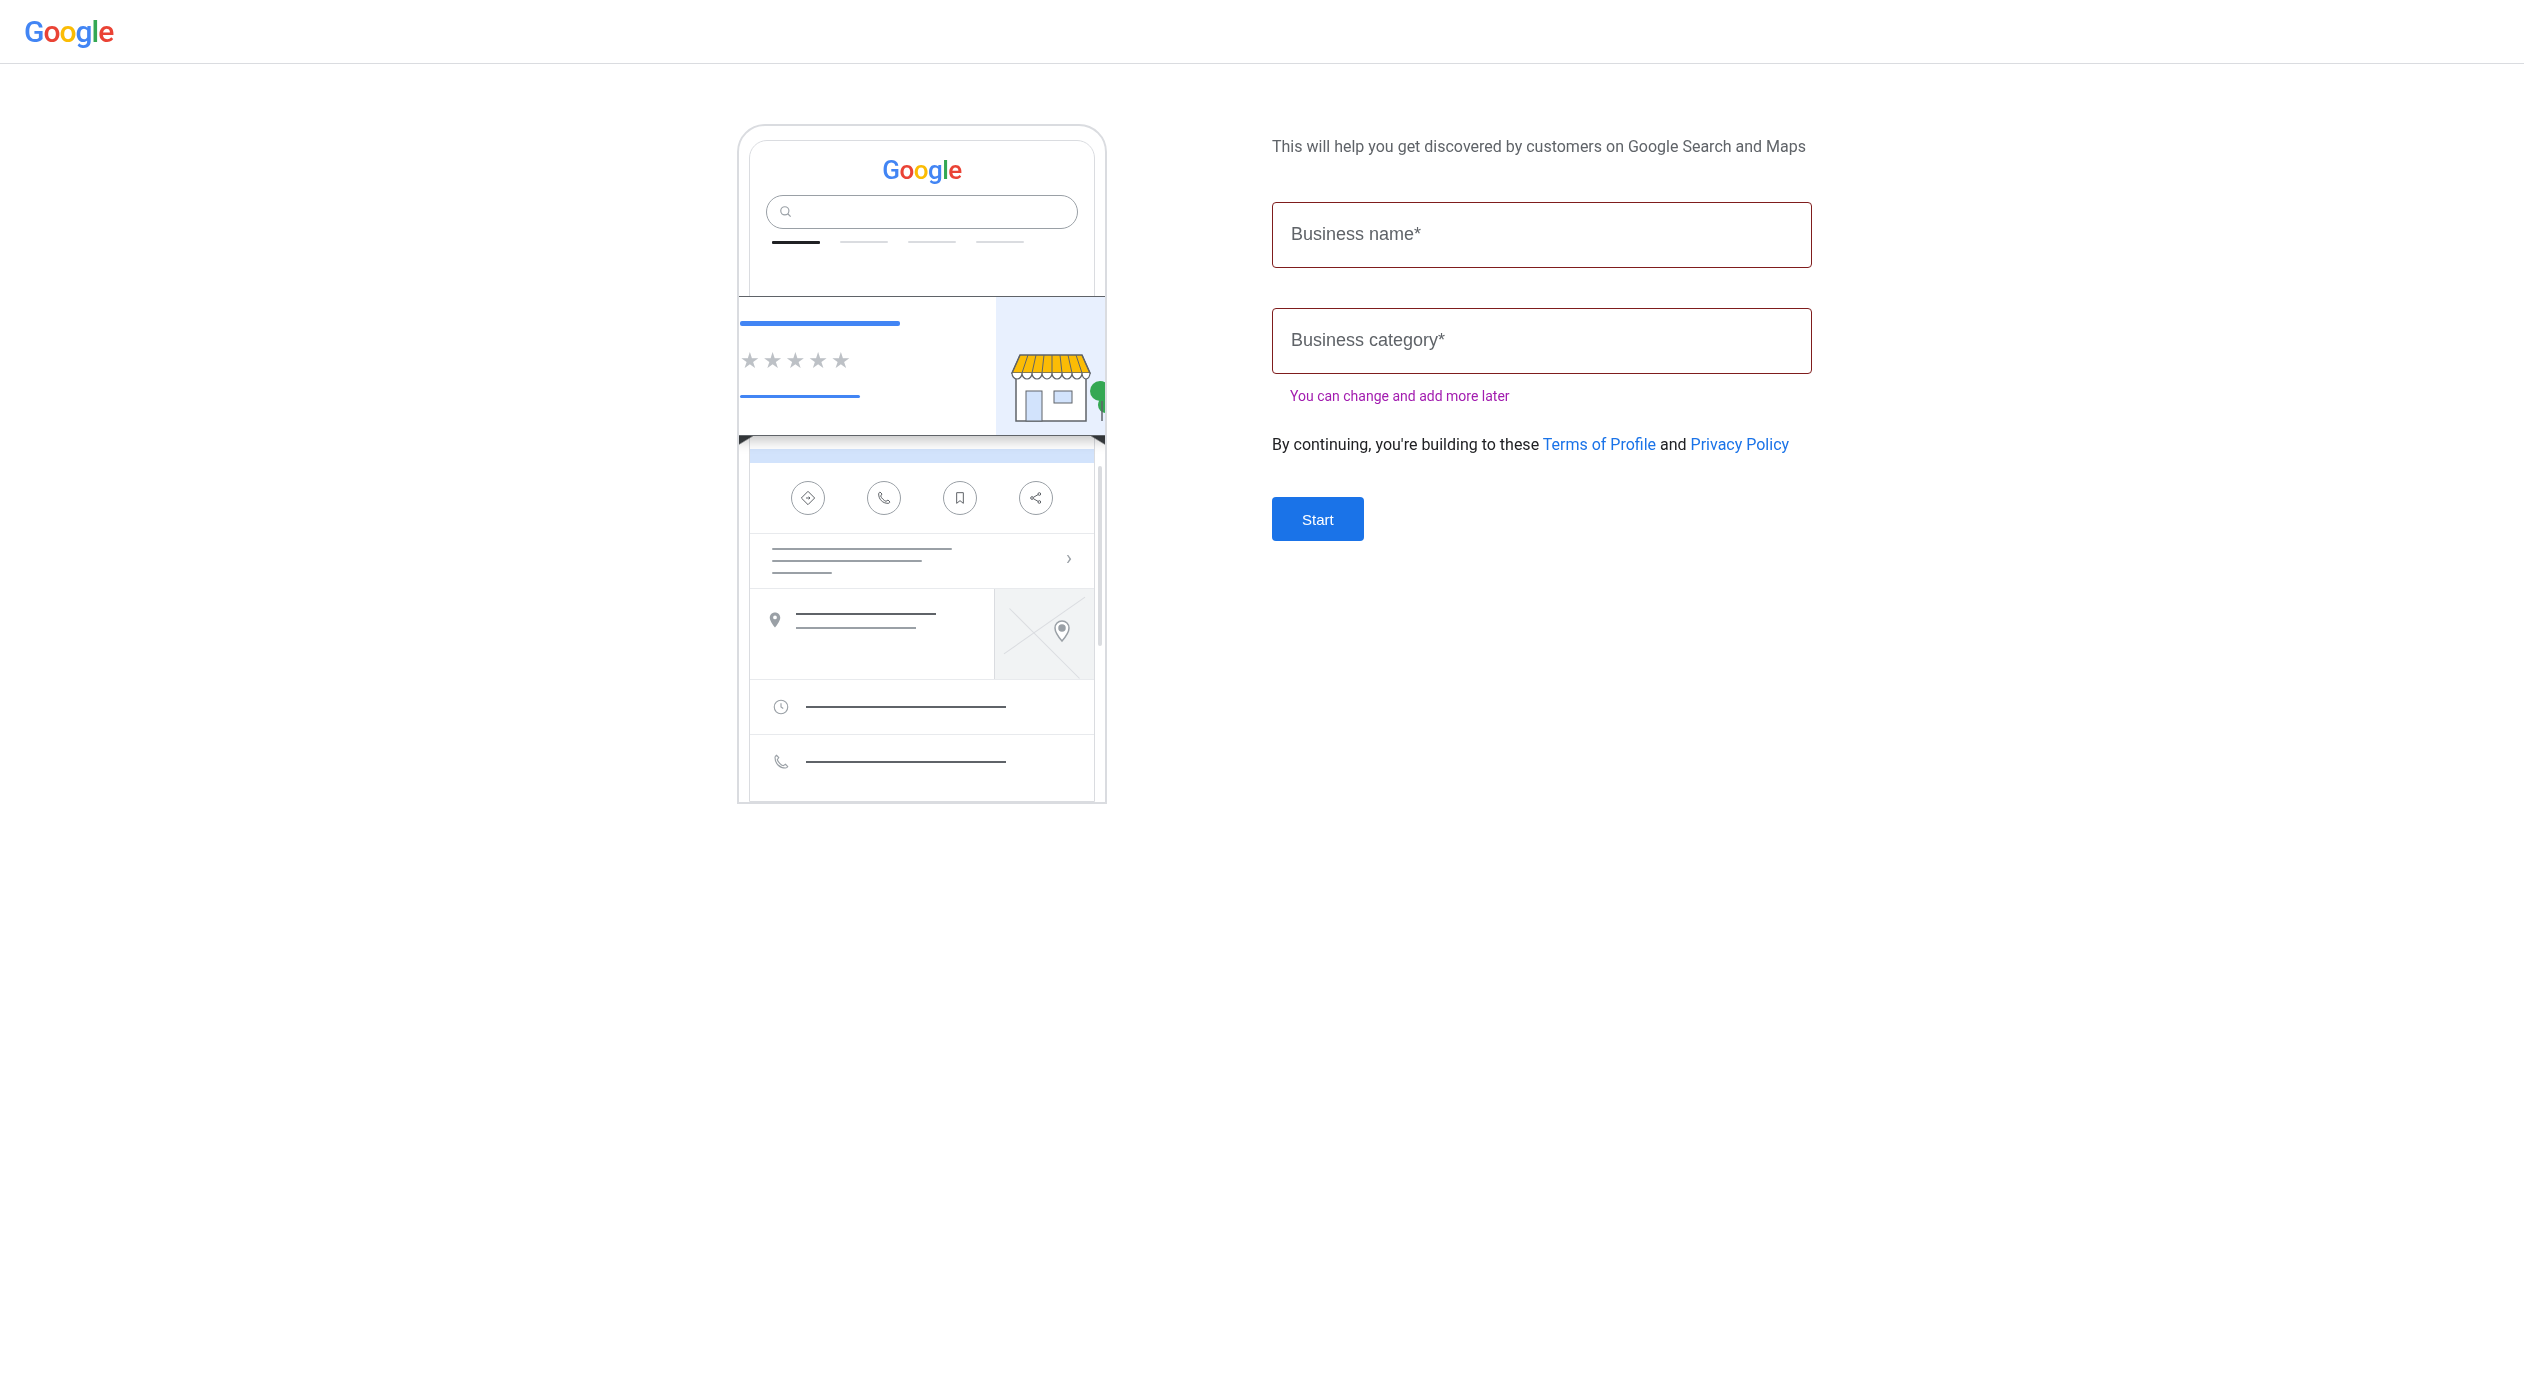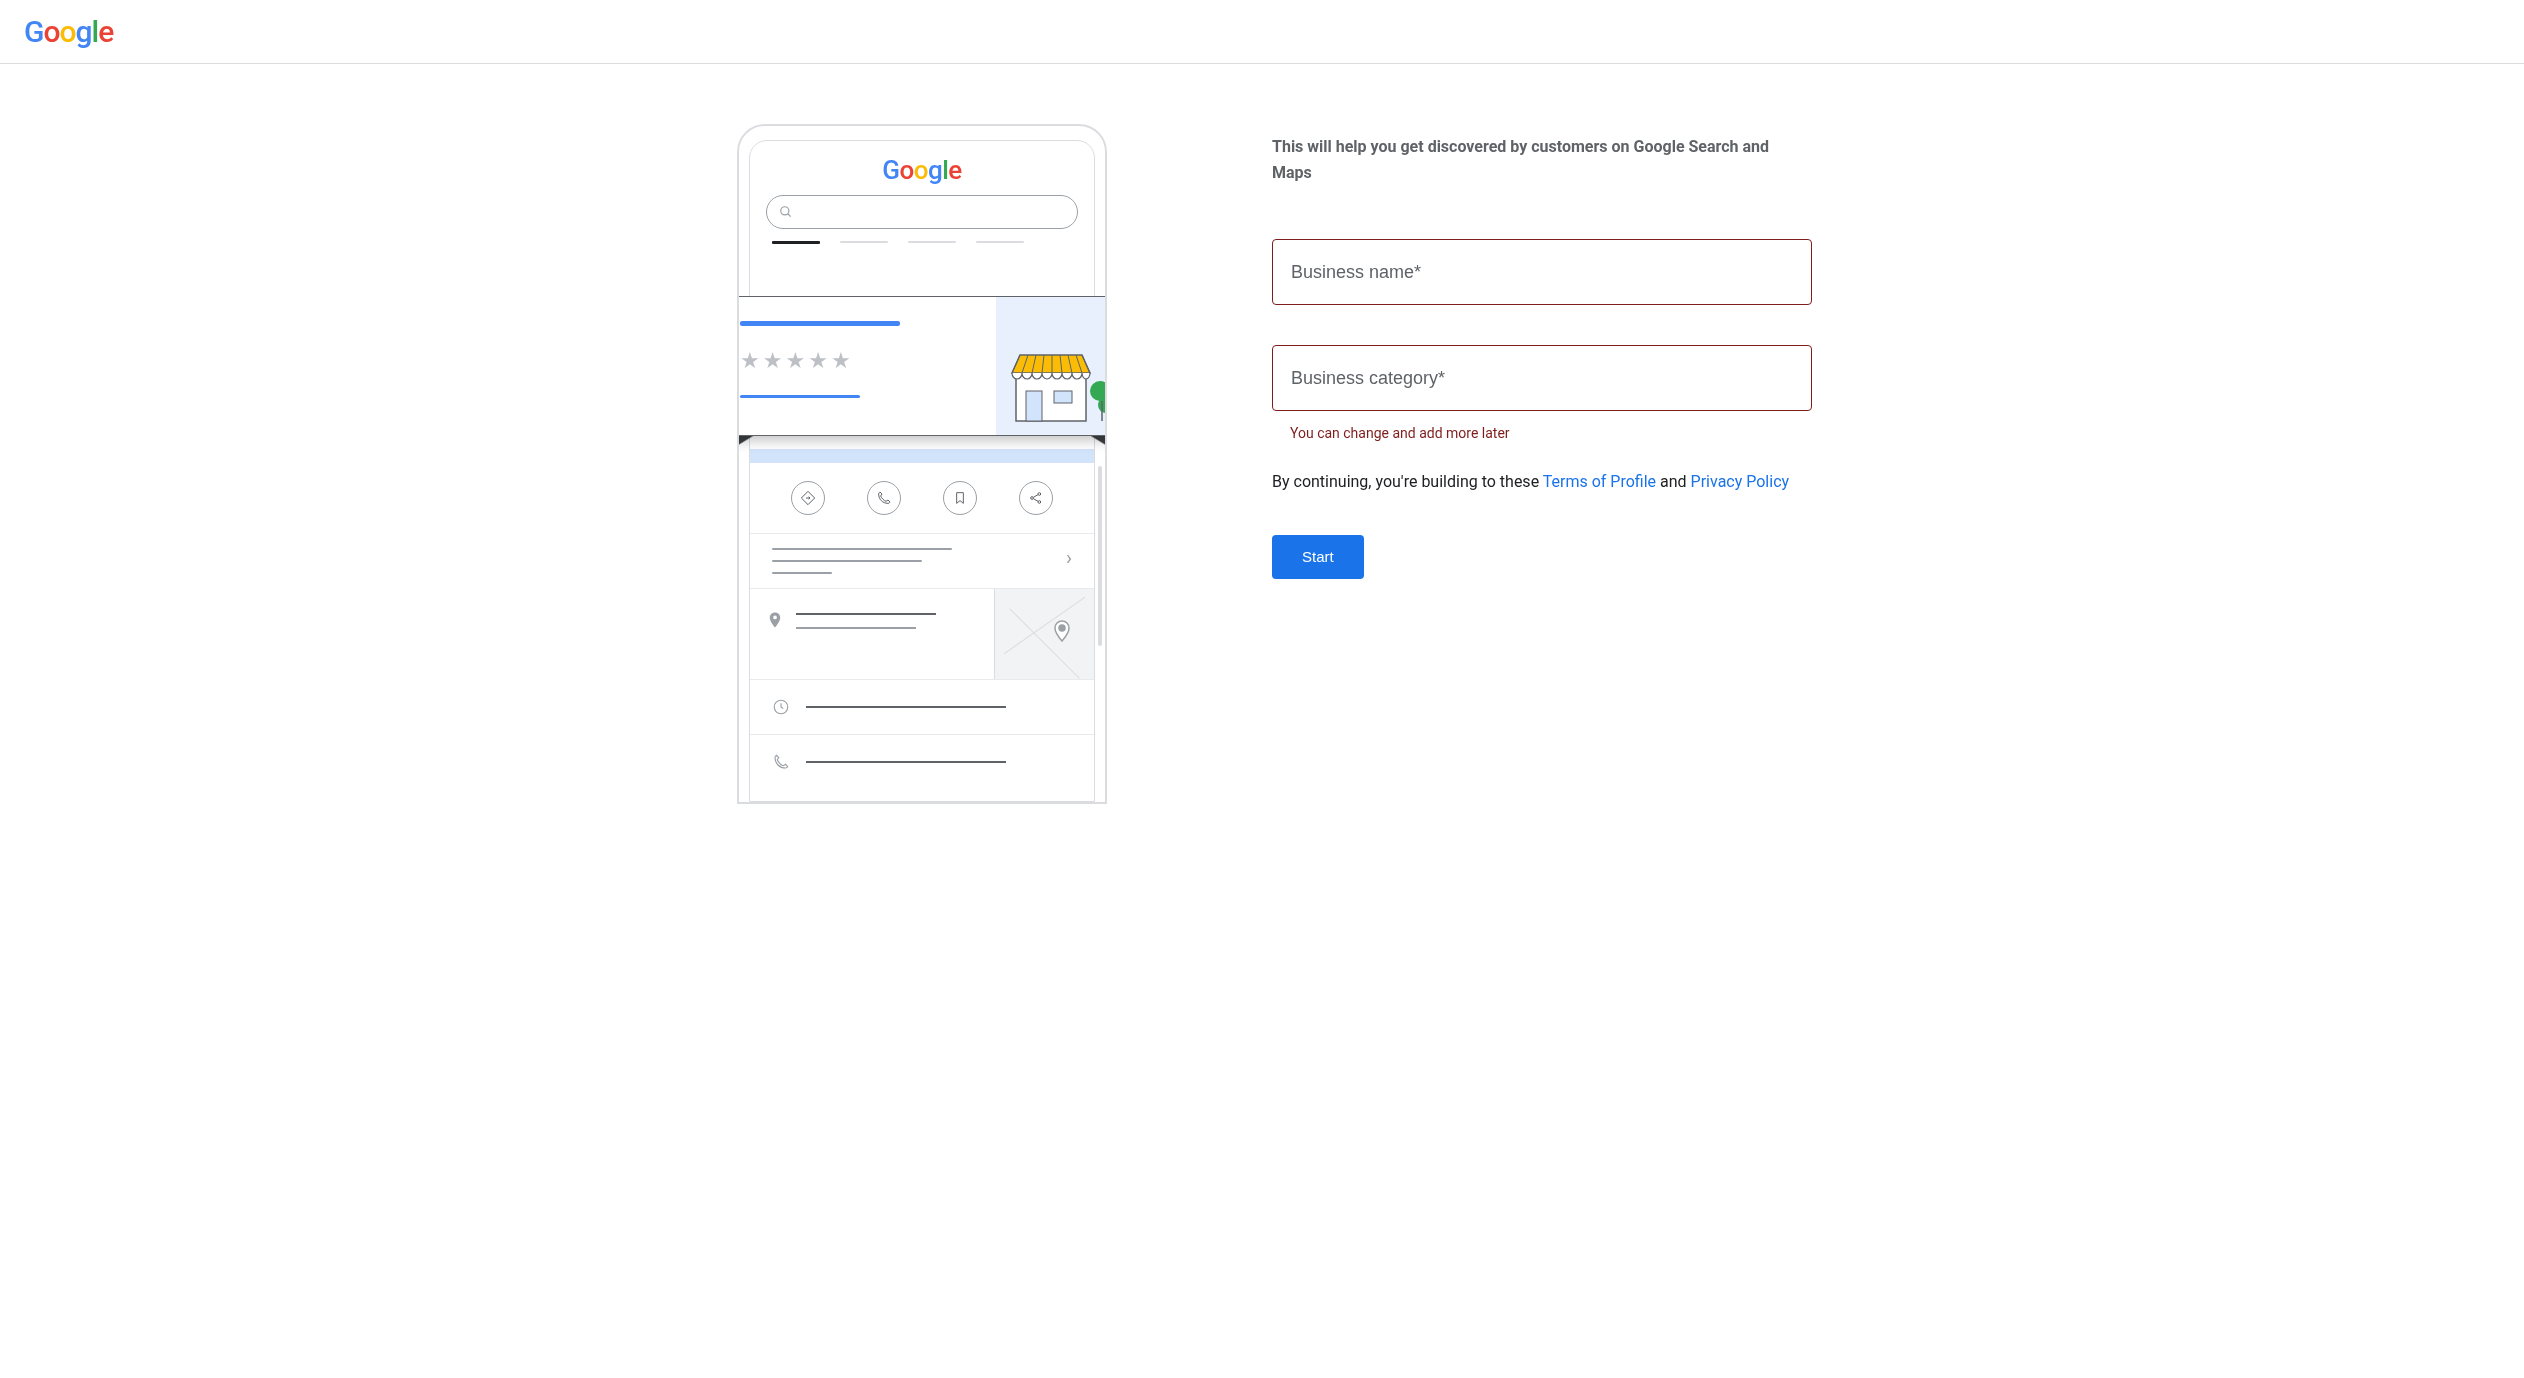--- a/index.html
+++ b/index.html
@@ -44,22 +44,21 @@
       font-size: 32px;
       font-weight: 400;
       color: #202124;
       margin-bottom: 20px;
       line-height: 1.3;
     }
     .subtitle {
       font-size: 16px;
       color: #5f6368;
       line-height: 1.6;
-      margin-bottom: 54px;
-      font-weight: bold;
+      margin-bottom: 42px;
     }
     .field {
       position: relative;
       margin-bottom: 40px;
     }
     .field input {
       width: 100%;
       height: 66px;
       border: 1px solid #7f1d1d;
       border-radius: 4px;
@@ -67,21 +66,21 @@
       padding: 0 18px;
       outline: none;
       background: #fff;
       color: #202124;
     }
     .field input::placeholder {
       color: #5f6368;
     }
     .helper {
       font-size: 14px;
-      color: #7f1d1d;
+      color: #a21caf;
       margin-top: -26px;
       margin-bottom: 28px;
       padding-left: 18px;
     }
     .legal {
       font-size: 16px;
       color: #202124;
       line-height: 1.6;
       margin-bottom: 40px;
     }

